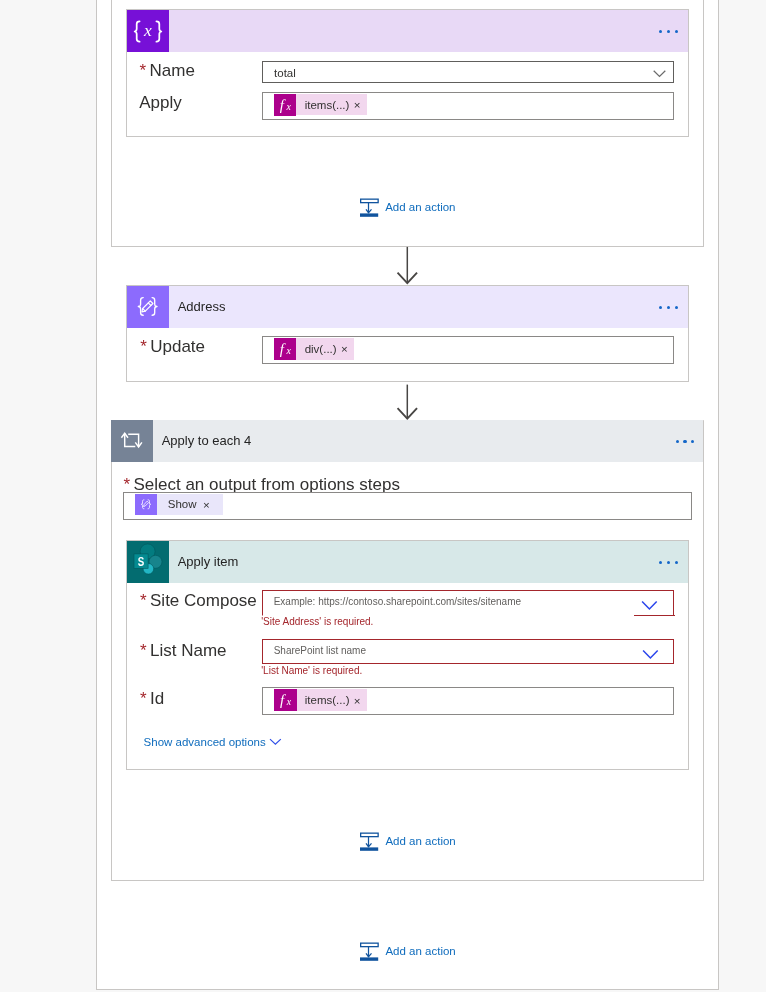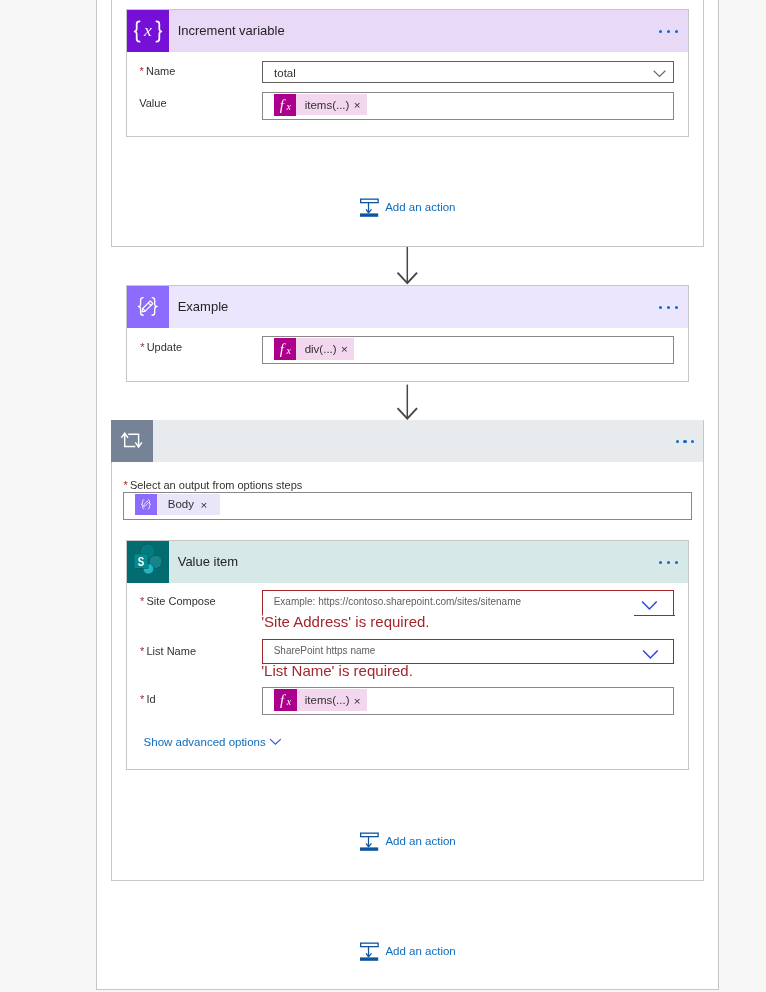--- a/index.html
+++ b/index.html
@@ -15,29 +15,29 @@
   .card-icon{position:absolute;left:0;top:0;width:42px;height:42px;overflow:hidden;}
   .card-title{position:absolute;left:50.7px;top:0;height:42px;line-height:42px;
       font-size:13px;color:#242424;white-space:nowrap;}
   .menu-dots{position:absolute;top:0;height:42px;width:24px;cursor:pointer;}
   .menu-dots i{position:absolute;top:20.3px;width:3.2px;height:3.2px;border-radius:50%;
       background:#1467c8;display:block;}
   .menu-dots i:nth-child(1){left:0px}
   .menu-dots i:nth-child(2){left:7.8px}
   .menu-dots i:nth-child(3){left:15.6px}
 
-  .flabel{position:absolute;font-size:11px;line-height:14px;color:#323130;white-space:nowrap;}
+  .flabel{position:absolute;font-size:17px;line-height:14px;color:#323130;white-space:nowrap;}
   .req{color:#a4262c;}
   .fbox{position:absolute;box-sizing:border-box;background:#ffffff;border:1px solid #605e5c;padding-left:36px;}
   .fbox.lite{border-color:#8a8886;}
   .fbox.err{border-color:#a4262c;}
   .fbox.nobottom{border-bottom-color:transparent;}
   .ftext{position:absolute;font-size:11.5px;line-height:14px;color:#323130;white-space:nowrap;}
   .fph{position:absolute;font-size:10px;line-height:14px;color:#605e5c;white-space:nowrap;}
-  .errmsg{position:absolute;font-size:15px;line-height:14px;color:#a4262c;white-space:nowrap;}
+  .errmsg{position:absolute;font-size:10px;line-height:14px;color:#a4262c;white-space:nowrap;}
   .chev{position:absolute;}
 
   .token{position:absolute;display:flex;align-items:center;}
   .tkicon{flex:0 0 auto;display:block;}
   .tktext{font-size:11.5px;line-height:14px;color:#323130;white-space:nowrap;}
   .tkx{font-size:11.5px;color:#2f2f2f;line-height:1;font-family:"Liberation Sans",sans-serif;position:relative;top:1px;}
 
   .aa{position:absolute;cursor:pointer;}
   .aalabel{position:absolute;font-size:11.5px;line-height:14px;color:#0f6cbd;white-space:nowrap;text-align:center;}
   .advlink{position:absolute;font-size:11.5px;line-height:14px;color:#0f6cbd;white-space:nowrap;cursor:pointer;}
@@ -56,40 +56,39 @@
     <div class="card-header" style="background:#e8d9f6;">
       <div class="card-icon" style="background:#7710d7;">
         <svg width="42" height="42" viewBox="0 0 42 42" aria-hidden="true">
           <g fill="none" stroke="#ffffff" stroke-width="1.75" stroke-linecap="round" stroke-linejoin="round">
             <path d="M12.6 11.3c-2.1 0-2.9 1.0-2.9 2.6v4.9c0 1.4-.6 2.4-2.0 2.7 1.4.3 2.0 1.2 2.0 2.7v4.9c0 1.6.8 2.6 2.9 2.6"></path>
             <path d="M29.4 11.3c2.1 0 2.9 1.0 2.9 2.6v4.9c0 1.4.6 2.4 2.0 2.7-1.4.3-2.0 1.2-2.0 2.7v4.9c0 1.6-.8 2.6-2.9 2.6"></path>
           </g>
           <text x="21" y="26.3" text-anchor="middle" fill="#ffffff" font-family="Liberation Serif, serif" font-size="17.5" font-style="italic">x</text>
         </svg>
       </div>
-      <div class="card-title">Increment variable</div>
       <div class="menu-dots" style="left:532.2px;">
         <i></i>
           <i></i>
           <i></i>
       </div>
     </div>
 
     <div class="flabel" style="left:12.5px;top:53.8px;">
       <span class="req">*</span> <span>Name</span>
     </div>
     <div class="fbox" style="left:135.2px;top:51.4px;width:411.6px;height:21.6px;">
       <div class="ftext" style="left:10.9px;top:3.4px;">total</div>
       <svg class="chev" style="left:389.9px;top:7.6px;" width="13" height="9" viewBox="0 0 13 9">
         <path d="M0.7 0.7 L6.5 6.4 L12.3 0.7" fill="none" stroke="#6b6b6b" stroke-width="1.25"></path>
       </svg>
     </div>
 
     <div class="flabel" style="left:12.2px;top:85.7px;">
-      <span>Value</span>
+      <span>Apply</span>
     </div>
     <div class="fbox lite" style="left:135.4px;top:81.8px;width:411.6px;height:28.4px;">
       <div class="token" style="left:11.1px;top:1.2px;height:21.4px;background:#f2d7ee;">
         <span class="tkicon" style="width:22px;height:22px;background:#ac008c;">
           <svg width="22" height="22" viewBox="0 0 22 22">
             <text x="7.9" y="15.8" text-anchor="middle" fill="#ffffff" font-family="Liberation Serif, serif" font-size="15" font-style="italic">f</text>
             <text x="14.7" y="15.6" text-anchor="middle" fill="#ffffff" font-family="Liberation Serif, serif" font-size="9.8" font-style="italic">x</text>
           </svg>
         </span>
         <span class="tktext" style="padding:0 4.3px 0 8.2px;">items(...)</span>
@@ -121,21 +120,21 @@
             <path d="M16.2 11.6c-2.0 0-2.6 1.0-2.6 2.6v3.9c0 1.5-.7 2.5-2.3 2.4 1.6 0 2.3 1.0 2.3 2.5v3.7c0 1.5.6 2.5 2.6 2.5"></path>
             <path d="M25.1 11.6c2.0 0 2.6 1.0 2.6 2.6v3.9c0 1.5.7 2.5 2.3 2.4-1.6 0-2.3 1.0-2.3 2.5v3.7c0 1.5-.6 2.5-2.6 2.5"></path>
           </g>
           <g fill="none" stroke="#ffffff" stroke-width="1.15" stroke-linecap="round" stroke-linejoin="round">
             <path d="M23.3 14.9 L25.9 17.5 L18.3 25.1 L14.9 25.9 L15.7 22.5 Z"></path>
             <path d="M21.3 16.9 L23.9 19.5"></path>
             <path d="M15.8 22.6 L18.3 25.1"></path>
           </g>
         </svg>
       </div>
-      <div class="card-title">Example</div>
+      <div class="card-title">Address</div>
       <div class="menu-dots" style="left:532.2px;">
         <i></i>
           <i></i>
           <i></i>
       </div>
     </div>
     <div class="flabel" style="left:13.2px;top:54.1px;">
       <span class="req">*</span> <span>Update</span>
     </div>
     <div class="fbox lite" style="left:135.4px;top:50px;width:411.6px;height:28.4px;">
@@ -165,20 +164,21 @@
     <div class="card-icon" style="background:#768396;">
       <svg width="42" height="42" viewBox="0 0 42 42" aria-hidden="true">
         <g fill="none" stroke="#ffffff" stroke-width="1.45" stroke-linecap="butt" stroke-linejoin="miter">
           <path d="M13.7 13.3 L13.7 26.5 L24.3 26.5"></path>
           <path d="M17.2 14.2 L27.6 14.2 L27.6 26.8"></path>
           <path d="M10.4 17.8 L13.7 13.3 L17.0 17.8"></path>
           <path d="M24.3 22.4 L27.6 26.9 L30.9 22.4"></path>
         </g>
       </svg>
     </div>
+    <div class="card-title">Apply to each 4</div>
     <div class="menu-dots" style="left:564.7px;">
       <i></i>
         <i></i>
         <i></i>
     </div>
   </div>
 
   <div class="flabel" style="left:123.4px;top:477.7px;">
     <span class="req">*</span> <span>Select an output from options steps</span>
   </div>
@@ -186,37 +186,37 @@
     <div class="token" style="left:11.3px;top:0.6px;height:20.8px;background:#e9e6fa;">
       <span class="tkicon" style="width:22px;height:20.8px;background:#8c6bfd;">
         <svg width="22" height="20.8" viewBox="0 0 22 21">
           <g fill="none" stroke="#ffffff" stroke-width="0.8" stroke-linecap="round" stroke-linejoin="round">
             <path d="M8.9 5.9c-1.1 0-1.4.5-1.4 1.4v1.8c0 .8-.4 1.3-1.2 1.3.8 0 1.2.5 1.2 1.3v1.8c0 .8.3 1.4 1.4 1.4"></path>
             <path d="M13.1 5.9c1.1 0 1.4.5 1.4 1.4v1.8c0 .8.4 1.3 1.2 1.3-.8 0-1.2.5-1.2 1.3v1.8c0 .8-.3 1.4-1.4 1.4"></path>
             <path d="M12.4 7.5 L13.6 8.7 L10.1 12.2 L8.5 12.7 L9.0 11.0 Z"></path>
           </g>
         </svg>
       </span>
-      <span class="tktext" style="padding:0 6.5px 0 10.5px;">Body</span>
+      <span class="tktext" style="padding:0 6.5px 0 10.5px;">Show</span>
       <span class="tkx" style="padding-right:12.9px;">×</span>
     </div>
   </div>
 
   <div class="card" style="left:126px;top:540px;width:563px;height:230px;">
     <div class="card-header" style="background:#d7e8e8;">
       <div class="card-icon" style="background:#036c70;">
         <svg width="42" height="42" viewBox="0 0 42 42" aria-hidden="true">
           <circle cx="20.6" cy="10.4" r="7.5" fill="#037c80" stroke="#02585c" stroke-width="0.6"></circle>
           <circle cx="28.5" cy="20.8" r="6.5" fill="#17848c" stroke="#02585c" stroke-width="0.6"></circle>
           <circle cx="21.4" cy="27.8" r="5.3" fill="#22b6c4" stroke="#02585c" stroke-width="0.6"></circle>
           <rect x="7.0" y="12.9" width="14.1" height="14.4" fill="#048b91" stroke="#02585c" stroke-width="0.6"></rect>
           <text x="14.0" y="24.6" text-anchor="middle" fill="#ffffff" font-family="Liberation Sans, sans-serif" font-size="13" font-weight="bold" textLength="6.5" lengthAdjust="spacingAndGlyphs">S</text>
         </svg>
       </div>
-      <div class="card-title">Value item</div>
+      <div class="card-title">Apply item</div>
       <div class="menu-dots" style="left:532.2px;">
         <i></i>
           <i></i>
           <i></i>
       </div>
     </div>
 
     <div class="flabel" style="left:13px;top:53.3px;">
       <span class="req">*</span> <span>Site Compose</span>
     </div>
@@ -226,21 +226,21 @@
     <div style="position:absolute;left:506.8px;top:73.9px;width:41px;height:1.4px;background:#a4262c;"></div>
     <svg width="17" height="11" viewBox="0 0 17 11" style="position:absolute;left:514px;top:59.2px;">
       <path d="M1.1 1.4 L8.4 9.0 L15.7 1.4" fill="none" stroke="#2b45ec" stroke-width="1.5"></path>
     </svg>
     <div class="errmsg" style="left:134.2px;top:74.4px;">'Site Address' is required.</div>
 
     <div class="flabel" style="left:13px;top:102.5px;">
       <span class="req">*</span> <span>List Name</span>
     </div>
     <div class="fbox err" style="left:135.3px;top:98.3px;width:411.5px;height:24.8px;">
-      <div class="fph" style="left:10.4px;top:3.9px;">SharePoint https name</div>
+      <div class="fph" style="left:10.4px;top:3.9px;">SharePoint list name</div>
       <svg width="17" height="11" viewBox="0 0 17 11" style="position:absolute;left:378.5px;top:8.4px;">
         <path d="M1.1 1.4 L8.4 9.0 L15.7 1.4" fill="none" stroke="#2b45ec" stroke-width="1.5"></path>
       </svg>
     </div>
     <div class="errmsg" style="left:134.2px;top:122.7px;">'List Name' is required.</div>
 
     <div class="flabel" style="left:13px;top:150.8px;">
       <span class="req">*</span> <span>Id</span>
     </div>
     <div class="fbox lite" style="left:135px;top:146.3px;width:411.6px;height:28.1px;">

